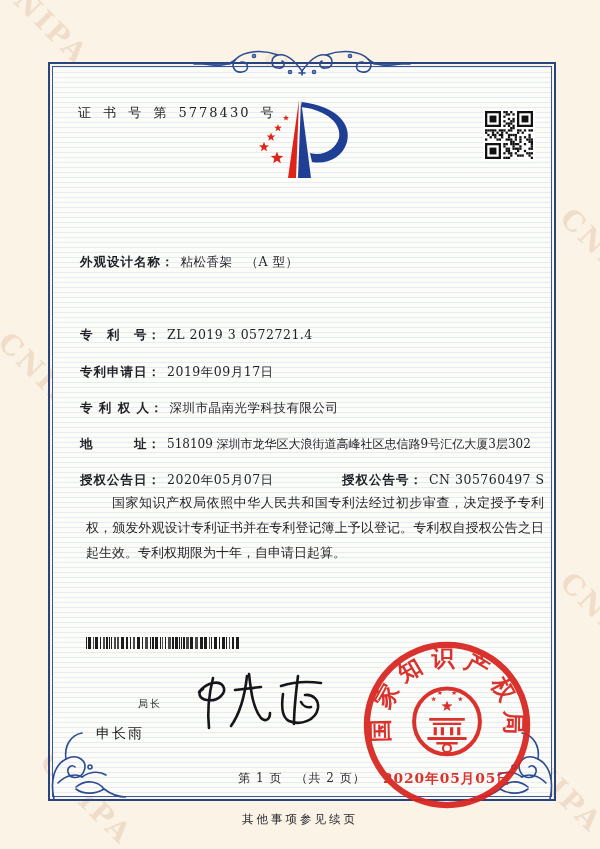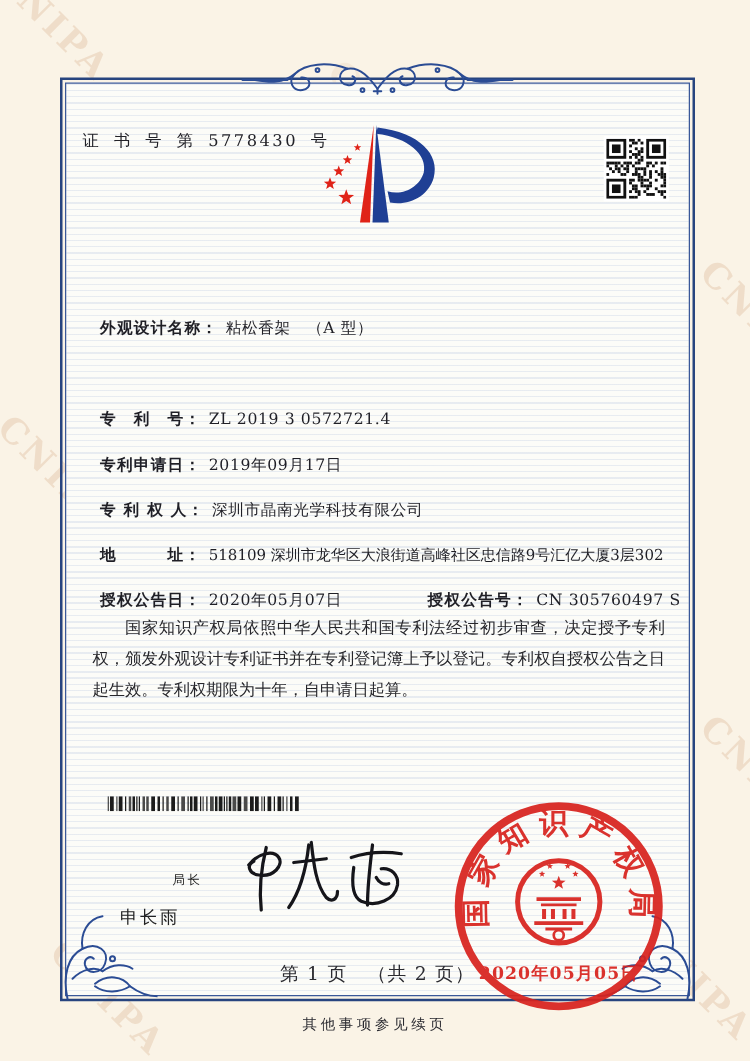--- a/index.html
+++ b/index.html
@@ -28,50 +28,50 @@
         rgba(252,252,248,0) 1px, rgba(252,252,248,0) 5px),
       #fcfcf8;
   }
   .ornament{position:absolute; pointer-events:none;}
   .orn-top{left:50%; top:-20px; transform:translateX(-50%);}
   .orn-bl{left:-4px; bottom:-4px;}
   .orn-br{right:-4px; bottom:-4px; transform:scaleX(-1);}
   .orn-stroke{stroke:#2b4c94; stroke-width:1.6; fill:none; stroke-linecap:round;}
 
   .cert-no{
-    position:absolute; left:16px; top:40px; font-size:13px; color:#222228;
+    position:absolute; left:28px; top:40px; font-size:13px; color:#222228;
     letter-spacing:2px; word-spacing:4px; white-space:nowrap;
   }
   .logo{position:absolute; left:192px; top:32px; width:116px; height:86px;}
   .qr{position:absolute; left:433px; top:45px; width:48px; height:48px; background:#fff; padding:2px;}
   .doc-title{
     position:absolute; left:0; top:122px; width:100%; text-align:center;
     font-size:28px; font-weight:700; letter-spacing:6px; color:#33333a;
     white-space:nowrap;
   }
   .row{position:absolute; left:30px; font-size:12.5px; color:#1f1f26; white-space:nowrap;}
   .row .lab{letter-spacing:1px;font-weight:bold;}
   .row .val{margin-left:6px; letter-spacing:.5px;}
   .row.addr .val{font-size:12px; letter-spacing:0;}
   .grant2{position:absolute; left:262px; top:0; font-size:12.5px; white-space:nowrap;}
   .paras{
-    position:absolute; left:24px; top:426px; width:458px;
+    position:absolute; left:36px; top:426px; width:458px;
     font-size:13px; line-height:25px; color:#26262b; text-align:justify;
   }
   .paras p{margin:0; text-indent:2em;}
   .barcode{position:absolute; left:36px; top:573px; width:156px; height:12px;}
   .signer-title{position:absolute; left:60px; top:633px; font-size:10px; color:#222; letter-spacing:2px;
     font-family:"DejaVu Sans","Liberation Sans",sans-serif;margin-left:28px;}
   .signer-name{position:absolute; left:46px; top:661px; font-size:14px; color:#222; letter-spacing:2px;
     font-family:"DejaVu Sans","Liberation Sans",sans-serif;}
   .signature{position:absolute; left:135px; top:600px; width:165px; height:82px;}
   .seal{position:absolute; left:308px; top:572px; width:178px; height:178px; opacity:.93; z-index:3;}
   .page-number{
     position:absolute; left:0; top:706px; width:100%; text-align:center;
-    font-size:15px; letter-spacing:1px; color:#2b2b31;
+    font-size:12px; letter-spacing:1px; color:#2b2b31;
   }
   .bottom-note{
     position:absolute; left:0; top:812px; width:100%; text-align:center;
     font-size:11.5px; letter-spacing:3px; color:#2a2a30;
   }
 </style>
 </head>
 <body>
 
 <div class="page">

